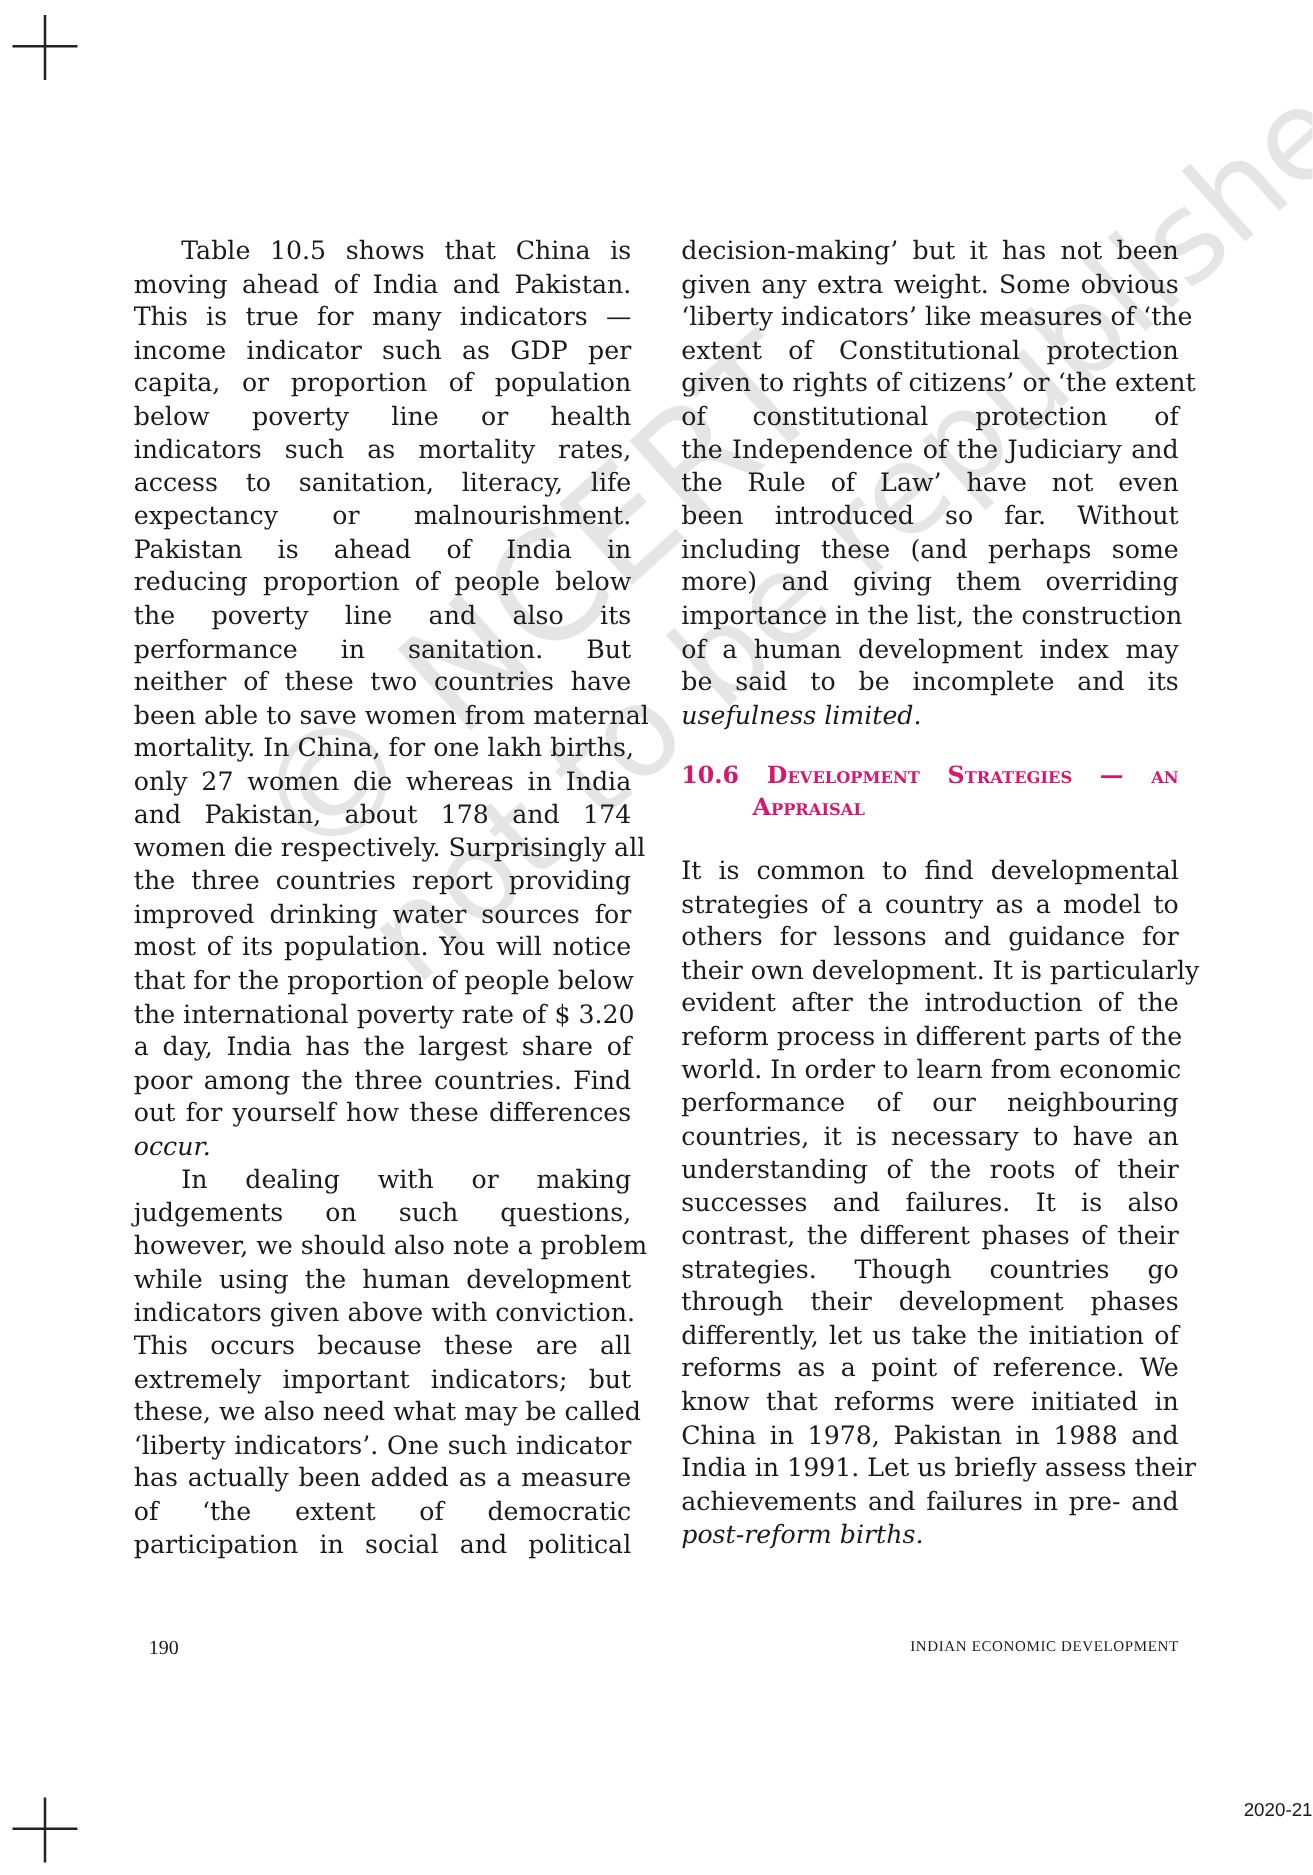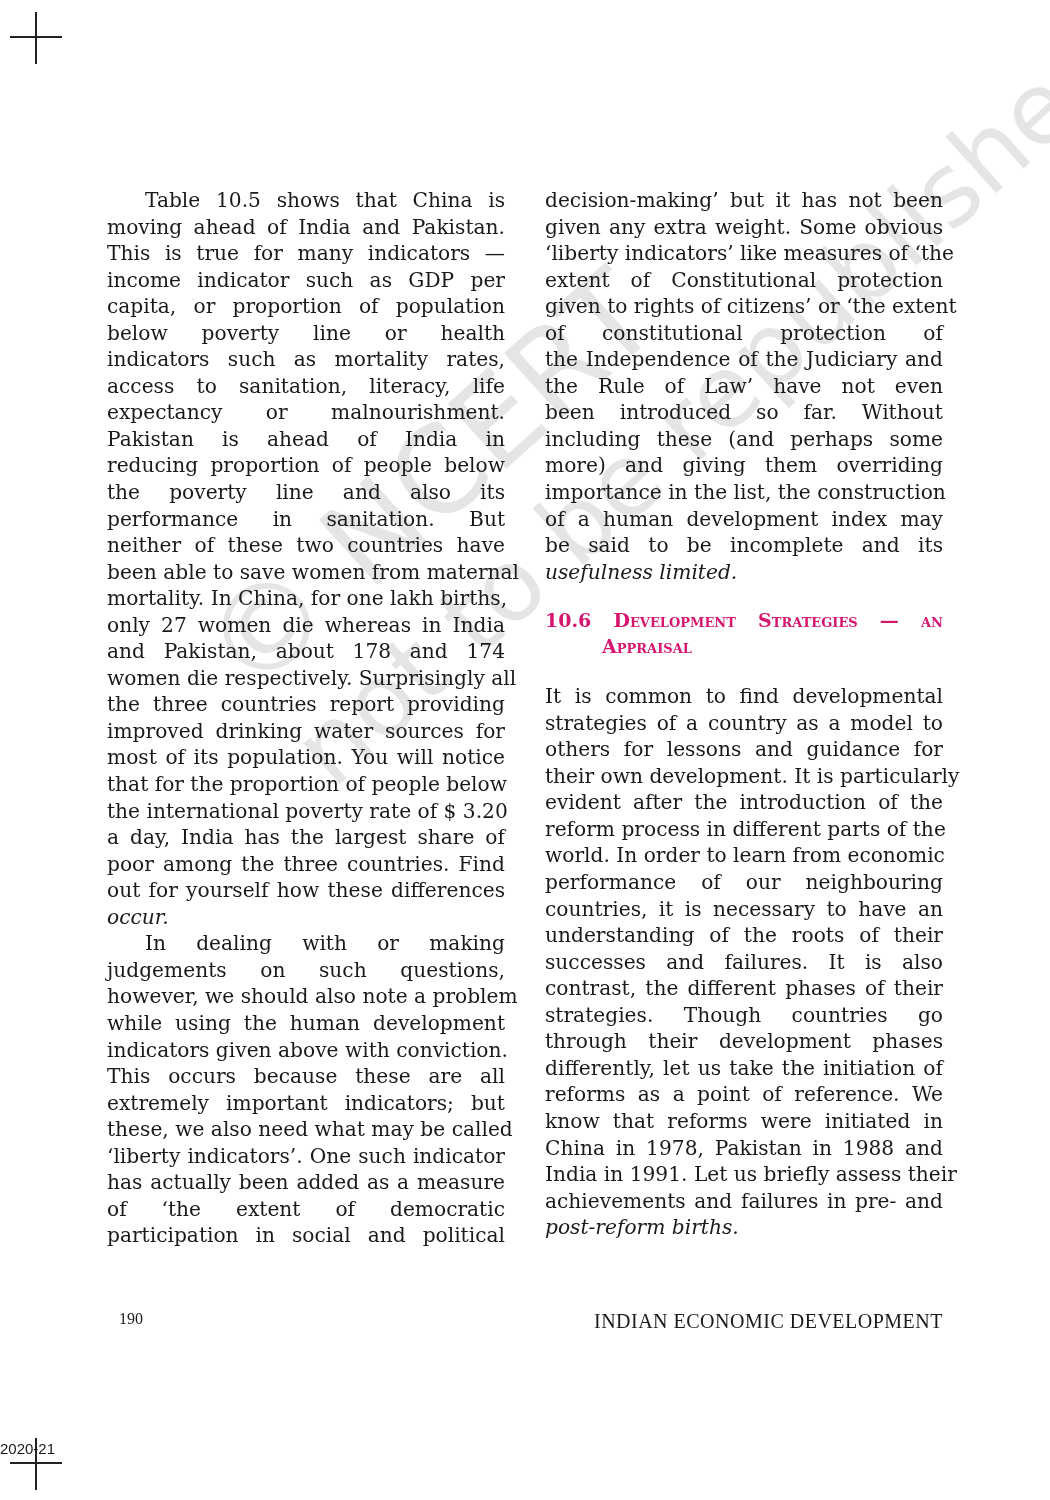--- a/index.html
+++ b/index.html
@@ -15,22 +15,22 @@
   .col-left { left: 107px; }
   .col-right { left: 545px; }
   .line { display: block; white-space: nowrap; text-align: justify; text-align-last: justify; height: 26.55px; }
   .line.last { text-align-last: left; font-style: italic; }
   .line.indent { padding-left: 38px; }
   .heading { color: #d6166f; font-weight: bold; font-family: "DejaVu Serif", serif; font-size: 19px; line-height: 26px; margin-top: 22px; margin-bottom: 24px; }
   .heading .sc { font-variant: small-caps; }
   .heading .h1 { display: block; white-space: nowrap; text-align: justify; text-align-last: justify; }
   .heading .h2 { display: block; padding-left: 57px; }
   .footer-left { position: absolute; left: 119px; top: 1310px; font-size: 16px; font-family: "Liberation Serif", serif; }
-  .footer-right { position: absolute; right: 107px; top: 1310px; font-size: 20px; font-family: "Liberation Serif", serif; letter-spacing: 0.5px; }
-  .year { position: absolute; left: 0; width: 1050px; text-align: left; top: 1440px; font-size: 15px; font-family: "Liberation Sans", sans-serif; }
+  .footer-right { position: absolute; right: 107px; top: 1310px; font-size: 12px; font-family: "Liberation Serif", serif; letter-spacing: 0.5px; }
+  .year { position: absolute; left: 0; width: 1050px; text-align: right; top: 1440px; font-size: 15px; font-family: "Liberation Sans", sans-serif; }
   .watermark { position: absolute; left: 180px; top: 620px; width: 900px; transform: rotate(-42deg); transform-origin: left top;
                color: rgba(0,0,0,0.10); font-family: "DejaVu Sans", sans-serif; font-size: 120px; line-height: 130px; pointer-events: none; white-space: nowrap; }
   .watermark span { display: block; }
 </style>
 </head>
 <body>
 
 <div class="crop crop-tl"></div>
 <div class="crop crop-bl"></div>
 

